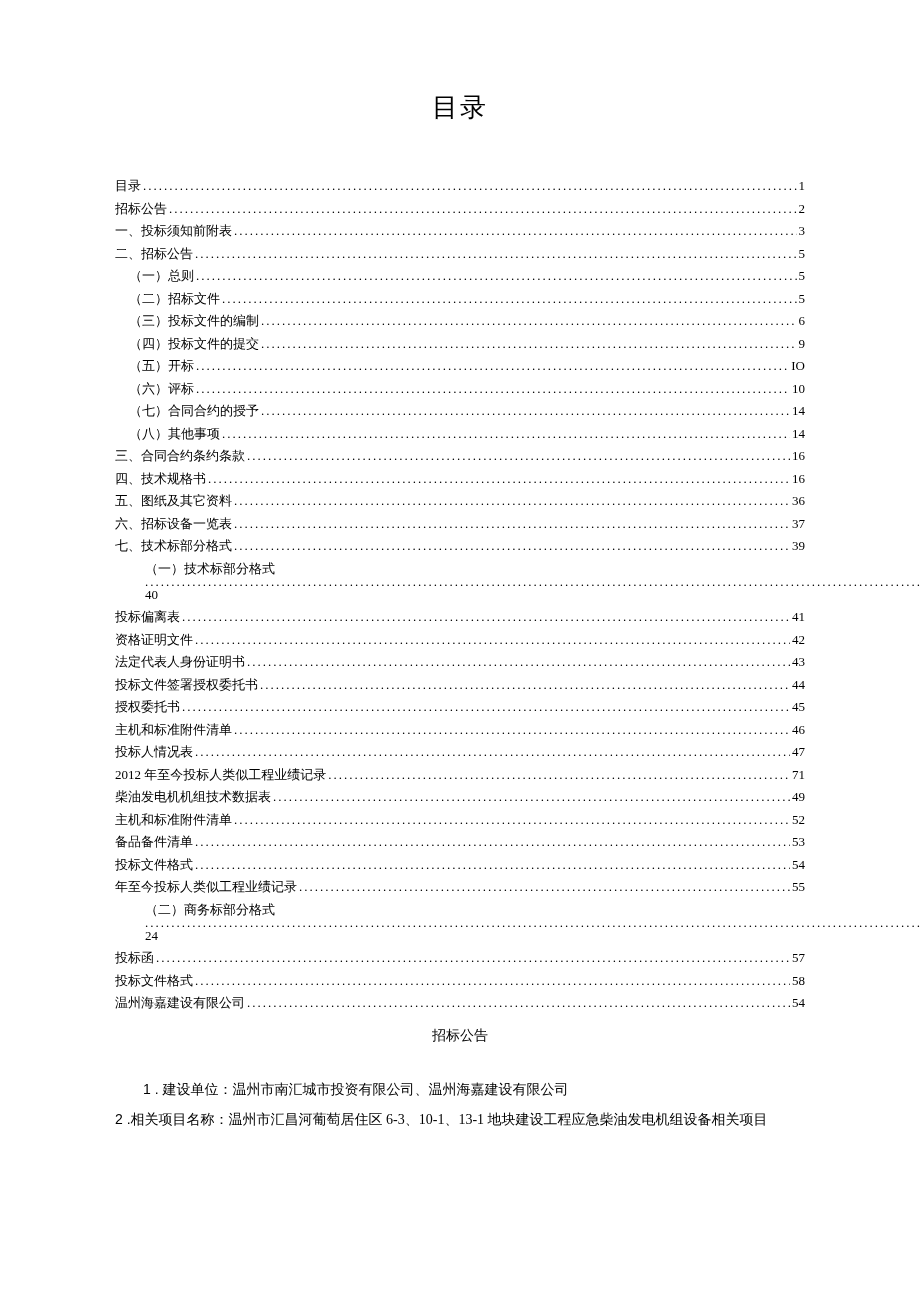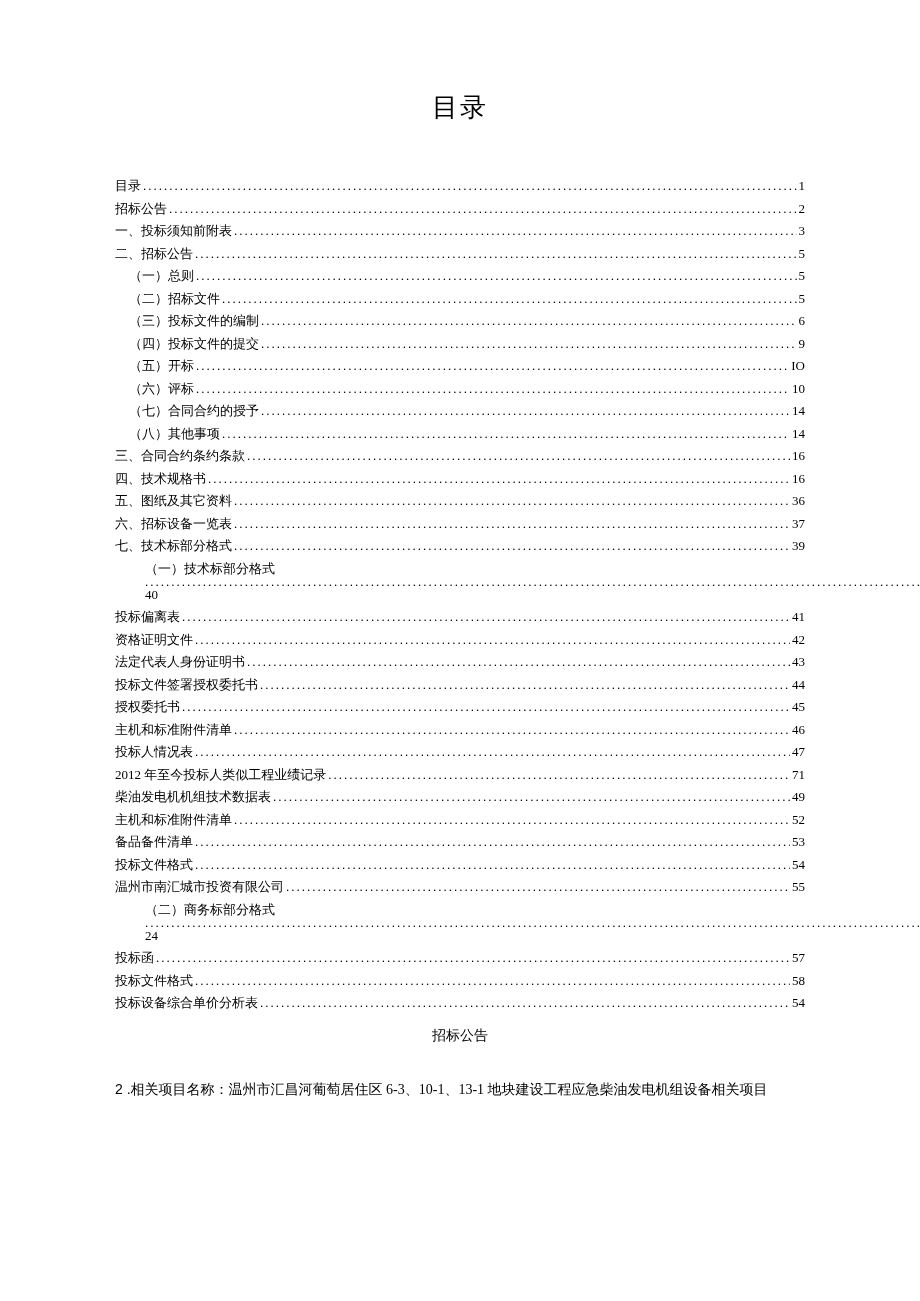--- a/index.html
+++ b/index.html
@@ -217,46 +217,49 @@
         <span class="toc-label">备品备件清单</span>
         <span class="toc-dots">............................................................................................................................................................................................................................................................................................................</span>
         <span class="toc-page">53</span>
       </div>
       <div class="toc-row indent-0">
         <span class="toc-label">投标文件格式</span>
         <span class="toc-dots">............................................................................................................................................................................................................................................................................................................</span>
         <span class="toc-page">54</span>
       </div>
       <div class="toc-row indent-0">
-        <span class="toc-label">温州市南汇城市投资有限公司</span>
+        <span class="toc-label">年至今投标人类似工程业绩记录</span>
         <span class="toc-dots">............................................................................................................................................................................................................................................................................................................</span>
         <span class="toc-page">55</span>
       </div>
       <div class="toc-row indent-2">
         <span class="toc-label">（二）商务标部分格式</span>
         <span class="toc-dots">............................................................................................................................................................................................................................................................................................................</span>
         <span class="toc-page">24</span>
       </div>
       <div class="toc-row indent-0">
         <span class="toc-label">投标函</span>
         <span class="toc-dots">............................................................................................................................................................................................................................................................................................................</span>
         <span class="toc-page">57</span>
       </div>
       <div class="toc-row indent-0">
         <span class="toc-label">投标文件格式</span>
         <span class="toc-dots">............................................................................................................................................................................................................................................................................................................</span>
         <span class="toc-page">58</span>
       </div>
       <div class="toc-row indent-0">
-        <span class="toc-label">投标设备综合单价分析表</span>
+        <span class="toc-label">温州海嘉建设有限公司</span>
         <span class="toc-dots">............................................................................................................................................................................................................................................................................................................</span>
         <span class="toc-page">54</span>
       </div>
     </div>
 
   <div class="section-heading">招标公告</div>
 
+  <p class="body-text para-indent">
+    <span class="num">1 . 建设单位：</span><span>温州市南汇城市投资有限公司、温州海嘉建设有限公司</span>
+  </p>
 
   <p class="body-text">
     <span style="display:inline-block; text-indent:2em;"></span><span class="num">2 .相关项目名称：</span><span>温州市汇昌河葡萄居住区 6-3、10-1、13-1 地块建设工程应急柴油发电机组设备相关项目</span>
   </p>
 
 </div>
 
 </body></html>

